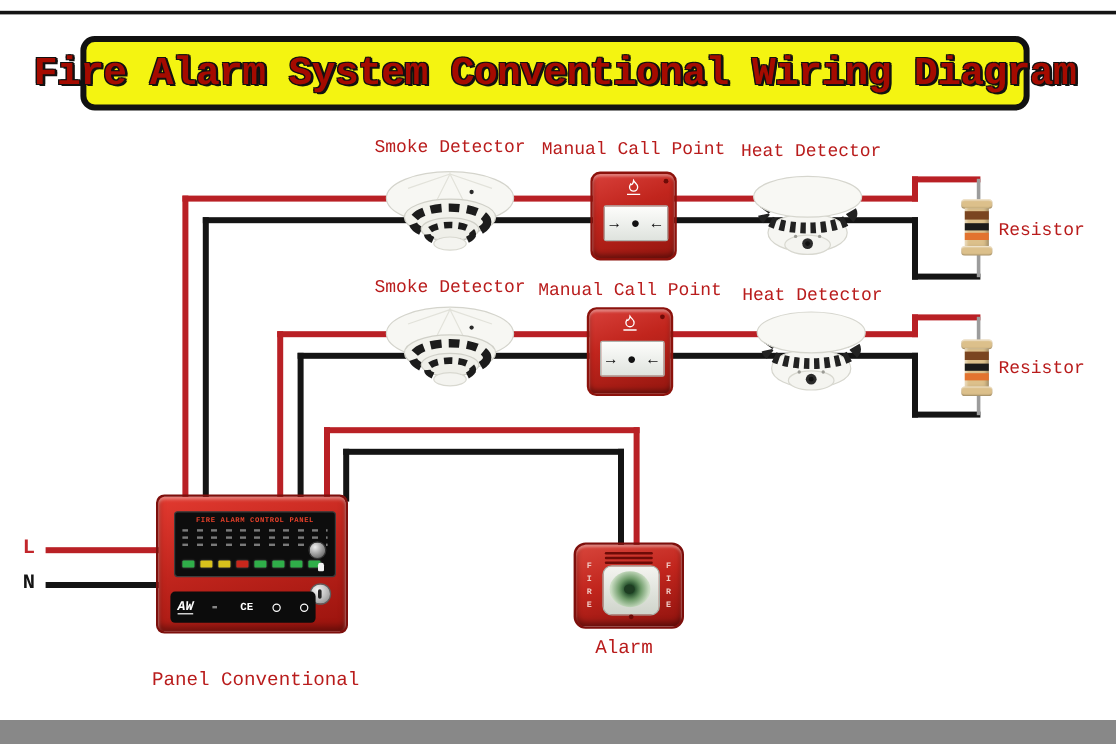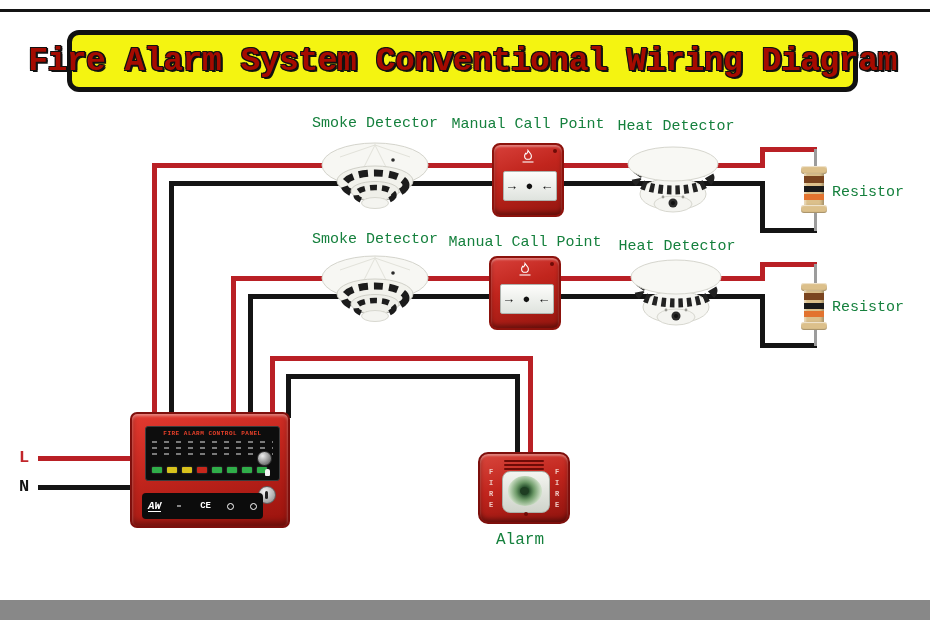--- a/index.html
+++ b/index.html
@@ -12,21 +12,21 @@
           box-sizing:border-box;display:flex;align-items:center;justify-content:center;}
   #banner h1{margin:0;font-size:33px;font-weight:700;letter-spacing:-0.5px;white-space:nowrap;
           color:var(--title-color,#a50b00);
           text-shadow:2px 2px 0 #111,-1px -1px 0 #111,1px -1px 0 #111,-1px 1px 0 #111,2px 0 0 #111;}
   
   .wire{position:absolute;z-index:1;}
   .wire.red{background:var(--wire-red,#b92025);}
   .wire.blk{background:var(--wire-black,#141414);}
   .wire.lead{background:var(--lead-gray,#9c9c9c);}
   
-  .lbl{position:absolute;z-index:3;color:#15803d;font-size:15px;text-align:center;}
+  .lbl{position:absolute;z-index:3;color:#b91c1c;font-size:15px;text-align:center;}
   .lbl.small-left{text-align:right;}
   #lbl-L{color:#c2262b;font-weight:700;font-size:17px;}
   #lbl-N{color:#141414;font-weight:700;font-size:17px;}
   
   .device{position:absolute;z-index:2;}
   
   .mcp{width:72px;height:74px;border-radius:8px;box-sizing:border-box;
        background:linear-gradient(160deg,#d8403a 0%,var(--device-red,#c1251d) 40%,#94160f 100%);
        border:2px solid #8c120c;box-shadow:inset 0 2px 2px rgba(255,255,255,.35), inset 0 -3px 4px rgba(0,0,0,.35);}
   .mcp .dot{position:absolute;right:5px;top:4px;width:4px;height:4px;border-radius:50%;background:#6e0b07;}
@@ -266,14 +266,15 @@
   <div class="lbl" style="left:592px;top:238px;width:170px;">Heat Detector</div>
 
   <div class="lbl small-left" style="left:832px;top:184px;">Resistor</div>
   <div class="lbl small-left" style="left:832px;top:299px;">Resistor</div>
 
   <div class="lbl" id="lbl-L" style="left:14px;top:448px;width:20px;">L</div>
   <div class="lbl" id="lbl-N" style="left:14px;top:477px;width:20px;">N</div>
 
   <div class="lbl" style="left:460px;top:531px;width:120px;font-size:16px;">Alarm</div>
 
+  <div class="lbl" style="left:123px;top:558px;width:180px;font-size:16px;">Panel Conventional</div>
 
 </div>
 
 </body></html>

